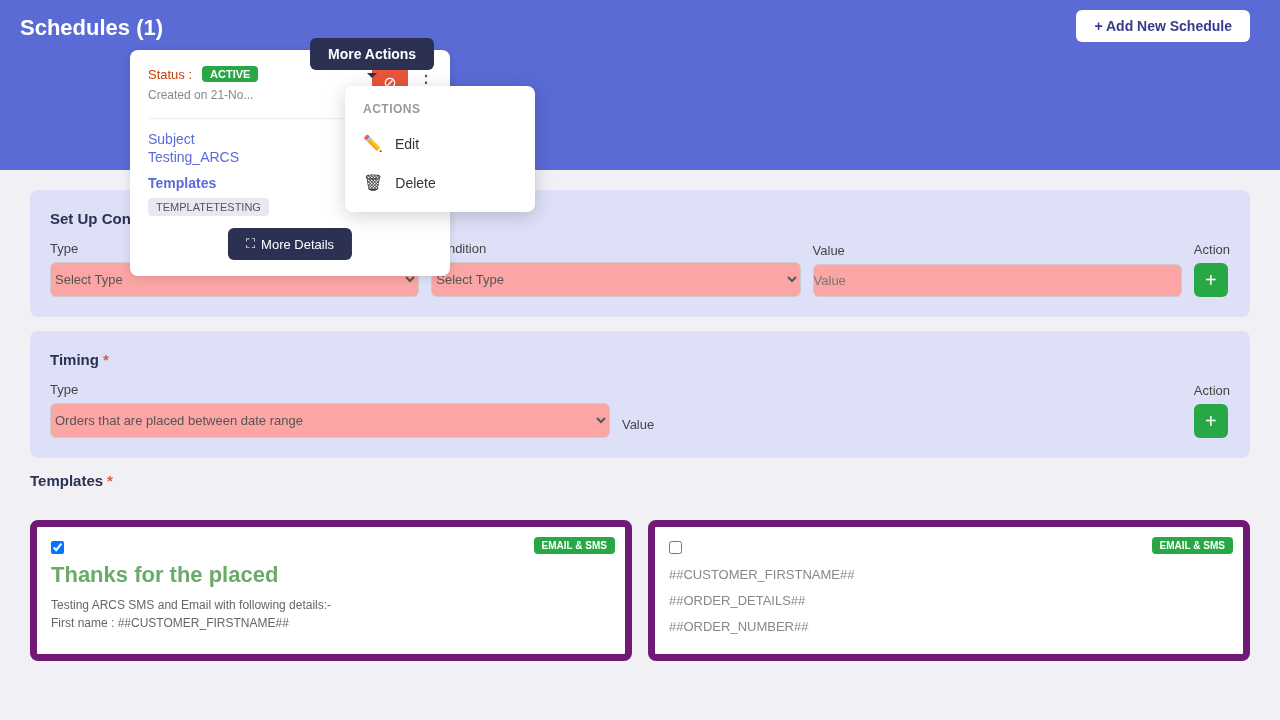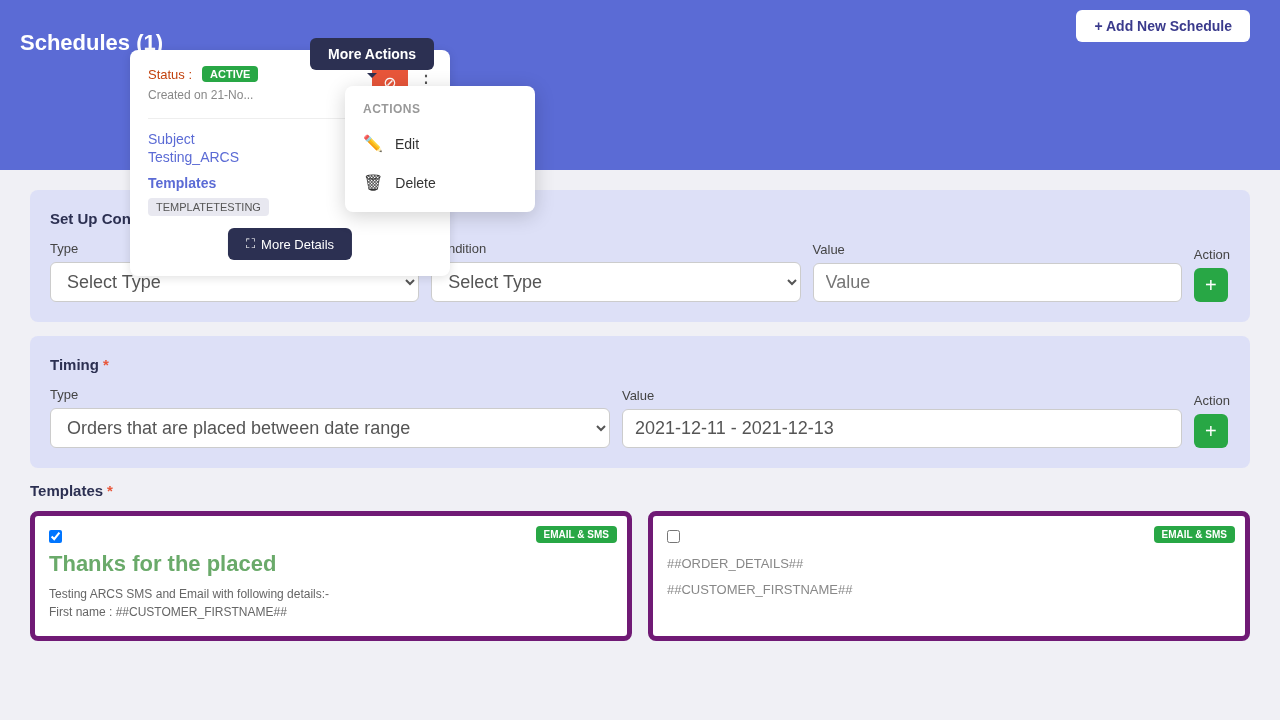--- a/index.html
+++ b/index.html
@@ -12,21 +12,21 @@
       height: 170px;
       position: relative;
       display: flex;
       align-items: flex-start;
       padding: 10px 20px;
     }
     .page-title {
       color: #fff;
       font-size: 22px;
       font-weight: 600;
-      margin-top: 20px;
+      margin-top: 5px;
     }
     .add-schedule-btn {
       position: absolute;
       top: 10px;
       right: 30px;
       background: #fff;
       color: #3a3a8c;
       border: none;
       border-radius: 6px;
       padding: 8px 18px;
@@ -220,25 +220,25 @@
     }
     .timing-grid {
       display: grid;
       grid-template-columns: 1fr 1fr auto;
       gap: 12px;
       align-items: end;
     }
     .col-group {}
     select, input[type="text"] {
       width: 100%;
-      padding: 8px 12px;
+      padding: 8px 0;
       border: 1px solid #ccc;
       border-radius: 6px;
-      font-size: 18px;
-      background: #ffffff;
+      font-size: 13px;
+      background: #fca5a5;
       color: #555;
     }
     .add-action-btn {
       background: #28a745;
       color: #fff;
       border: none;
       border-radius: 6px;
       width: 34px;
       height: 34px;
       font-size: 20px;
@@ -262,24 +262,25 @@
       gap: 4px;
     }
     .templates-grid {
       display: grid;
       grid-template-columns: 1fr 1fr;
       gap: 16px;
     }
     .template-card {
       background: #fff;
       border-radius: 8px;
-      border: 5px solid #701a75;
+      border: 7px solid #701a75;
       padding: 14px;
       position: relative;
       min-height: 130px;
+      margin-top: 19px;
     }
     .template-card .email-sms-badge {
       position: absolute;
       top: 10px;
       right: 10px;
       background: #28a745;
       color: #fff;
       font-size: 10px;
       font-weight: 700;
       padding: 3px 8px;
@@ -393,21 +394,20 @@
     </div>
     <div class="timing-grid">
       <div class="col-group">
         <div class="col-header">Type</div>
         <select>
           <option>Orders that are placed between date range</option>
         </select>
       </div>
       <div class="col-group">
         <div class="col-header">Value</div>
-        <input type="text" placeholder="2021-12-11 - 2021-12-13" value="2021-12-11 - 2021-12-13" style="">
       </div>
       <div class="col-group">
         <div class="col-header">Action</div>
         <button class="add-action-btn">+</button>
       </div>
     </div>
   </div>
 
   <div class="templates-section">
     <div class="templates-title">
@@ -427,20 +427,21 @@
           <div>First name : ##CUSTOMER_FIRSTNAME##</div>
         </div>
       </div>
 
       <div class="template-card">
         <span class="email-sms-badge">EMAIL &amp; SMS</span>
         <div class="checkbox-row">
           <input type="checkbox" style="">
         </div>
         <div class="template-placeholder">
+          <div>##CUSTOMER_FIRSTNAME##</div>
           <div>##ORDER_DETAILS##</div>
-          <div>##CUSTOMER_FIRSTNAME##</div>
+          <div>##ORDER_NUMBER##</div>
         </div>
       </div>
     </div>
   </div>
 
 </div>
 
 </body></html>

